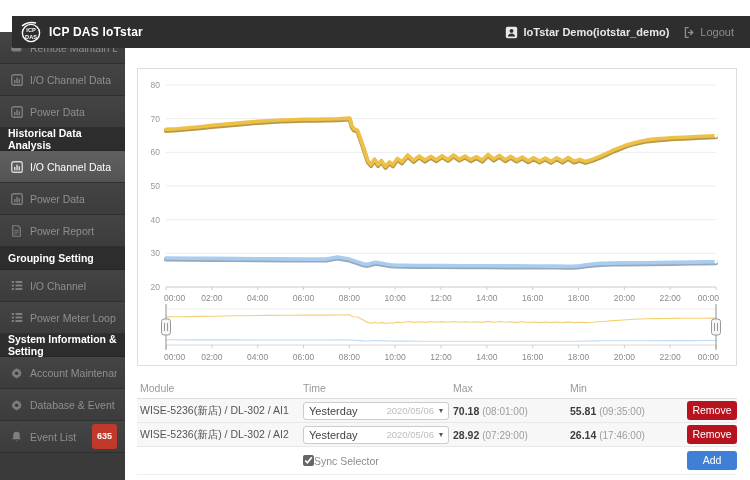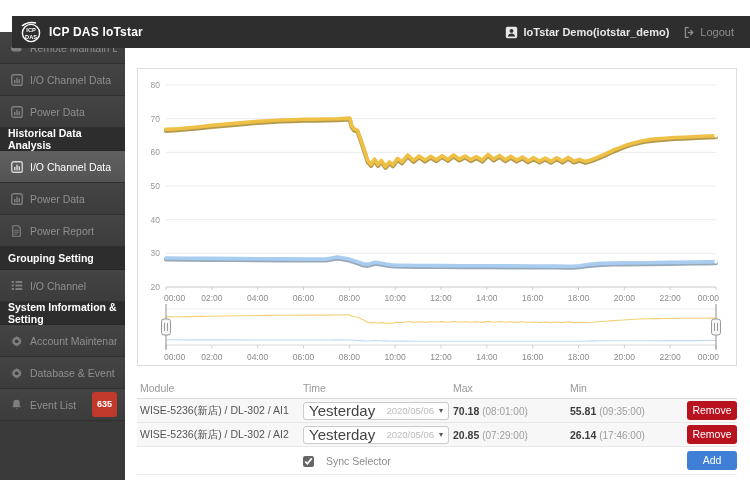--- a/index.html
+++ b/index.html
@@ -32,30 +32,30 @@
   
   .dtable{position:absolute;left:12px;top:346px;width:600px;font-size:10.5px;color:#555;}
   .trow,.thead,.tfoot{display:grid;grid-template-columns:163px 150px 117px 117px 53px;align-items:center;}
   .thead{height:20px;color:#999;border-bottom:1px solid #ddd;background:#fff;}
   .trow{height:23px;background:#f7f7f7;border-bottom:1px solid #e8e8e8;}
   .tfoot{height:27px;background:#fff;border-bottom:1px solid #eee;}
   .cell{padding-left:3px;white-space:nowrap;}
   .cell.first{padding-left:3px;}
   .sel{width:146px;height:18px;border:1px solid #ccc;border-radius:3px;background:#fff;
     display:flex;align-items:center;padding:0 5px;box-sizing:border-box;cursor:pointer;}
-  .sel .sel-label{color:#444;font-size:15px;}
+  .sel .sel-label{color:#444;font-size:11px;}
   .sel .sel-date{margin-left:auto;color:#bdbdbd;font-size:9.5px;}
   .sel .caret{color:#555;font-size:8px;margin-left:5px;}
   .val{color:#3d3d3d;font-weight:bold;}
   .sub{color:#9d9d9d;font-size:10px;}
   .btn{width:50px;height:19px;border-radius:3px;color:#fff;font-size:10.5px;border:0;cursor:pointer;
     font-family:"Liberation Sans",sans-serif;line-height:17px;text-align:center;padding:0;}
   .btn-remove{background:var(--remove,#b9121f);}
   .btn-add{background:var(--add,#3f7fd6);}
-  .sync{display:flex;align-items:flex-end;gap:12px;color:#8b8b8b;}
+  .sync{display:flex;align-items:flex-start;gap:0;color:#8b8b8b;}
   .sync input{width:11px;height:11px;margin:0;accent-color:#666;}
   svg text{font-family:"Liberation Sans",sans-serif;}
 </style>
 </head>
 <body style="--remove: #b9121f; --add: #3f7fd6; --badge: #c0392b;">
 
 <div class="topbar">
   <div class="logo">
     <svg width="22" height="22" viewBox="0 0 22 22">
       <path d="M2 5 Q8 0 16 2" fill="none" stroke="#fff" stroke-width="1.6"></path>
@@ -158,20 +158,33 @@
         <svg width="12" height="11" viewBox="0 0 16 14">
           <rect x="1" y="1" width="3" height="2.6" fill="currentColor"></rect>
           <rect x="6" y="1" width="9" height="2.6" fill="currentColor"></rect>
           <rect x="1" y="5.7" width="3" height="2.6" fill="currentColor"></rect>
           <rect x="6" y="5.7" width="9" height="2.6" fill="currentColor"></rect>
           <rect x="1" y="10.4" width="3" height="2.6" fill="currentColor"></rect>
           <rect x="6" y="10.4" width="9" height="2.6" fill="currentColor"></rect>
         </svg>
       </span>
       <span class="side-label">I/O Channel</span>
+    </div>
+    <div class="side-item">
+      <span class="sicon">
+        <svg width="12" height="11" viewBox="0 0 16 14">
+          <rect x="1" y="1" width="3" height="2.6" fill="currentColor"></rect>
+          <rect x="6" y="1" width="9" height="2.6" fill="currentColor"></rect>
+          <rect x="1" y="5.7" width="3" height="2.6" fill="currentColor"></rect>
+          <rect x="6" y="5.7" width="9" height="2.6" fill="currentColor"></rect>
+          <rect x="1" y="10.4" width="3" height="2.6" fill="currentColor"></rect>
+          <rect x="6" y="10.4" width="9" height="2.6" fill="currentColor"></rect>
+        </svg>
+      </span>
+      <span class="side-label">Power Meter Loop</span>
     </div>
     <div class="side-section">
       <span>System Information &amp; Setting</span>
     </div>
     <div class="side-item">
       <span class="sicon">
         <svg width="12" height="12" viewBox="0 0 16 16">
           <path d="M8 1l1 2.2 2.4-.6.4 2.4 2.4.4-.6 2.4L15.8 9l-2.2 1 .6 2.4-2.4.4-.4 2.4-2.4-.6L8 16.8 7 14.6l-2.4.6-.4-2.4-2.4-.4.6-2.4L.2 9l2.2-1-.6-2.4 2.4-.4.4-2.4 2.4.6z" fill="currentColor" transform="scale(0.94)"></path>
           <circle cx="7.5" cy="8.4" r="2.4" fill="#3a3a3a"></circle>
         </svg>
@@ -318,21 +331,21 @@
         </div>
         <div class="trow">
           <div class="cell first">WISE-5236(新店) / DL-302 / AI2</div>
           <div class="cell">
             <div class="sel">
               <span class="sel-label">Yesterday</span>
               <span class="sel-date">2020/05/06</span>
               <span class="caret">▾</span>
             </div>
           </div>
-          <div class="cell"><span class="val">20.85</span> <span class="sub">(07:29:00)</span></div>
+          <div class="cell"><span class="val">28.92</span> <span class="sub">(07:29:00)</span></div>
           <div class="cell"><span class="val">26.14</span> <span class="sub">(17:46:00)</span></div>
           <div class="cell"><button class="btn btn-remove">Remove</button></div>
         </div>
       </div>
     <div class="tfoot">
       <div class="cell first"></div>
       <div class="cell">
         <label class="sync">
           <input type="checkbox" id="sync-cb" checked="" style="">
           <span>Sync Selector</span>

